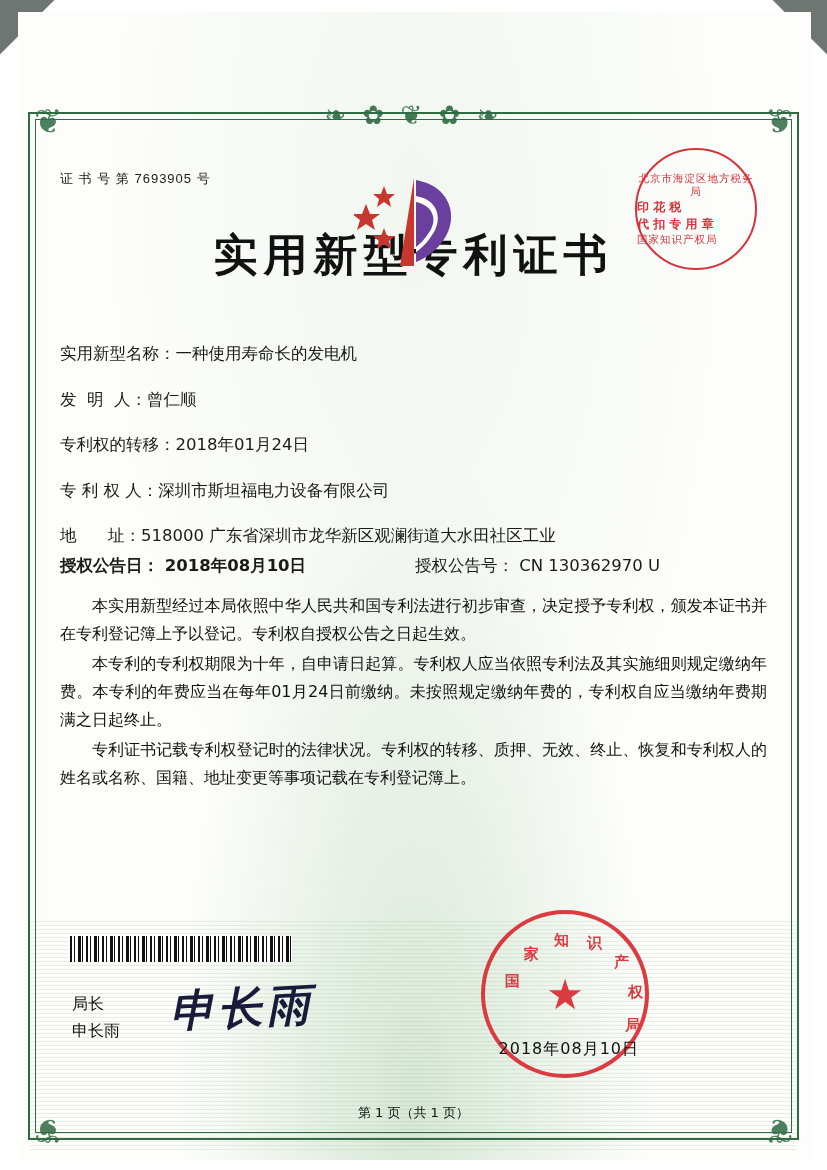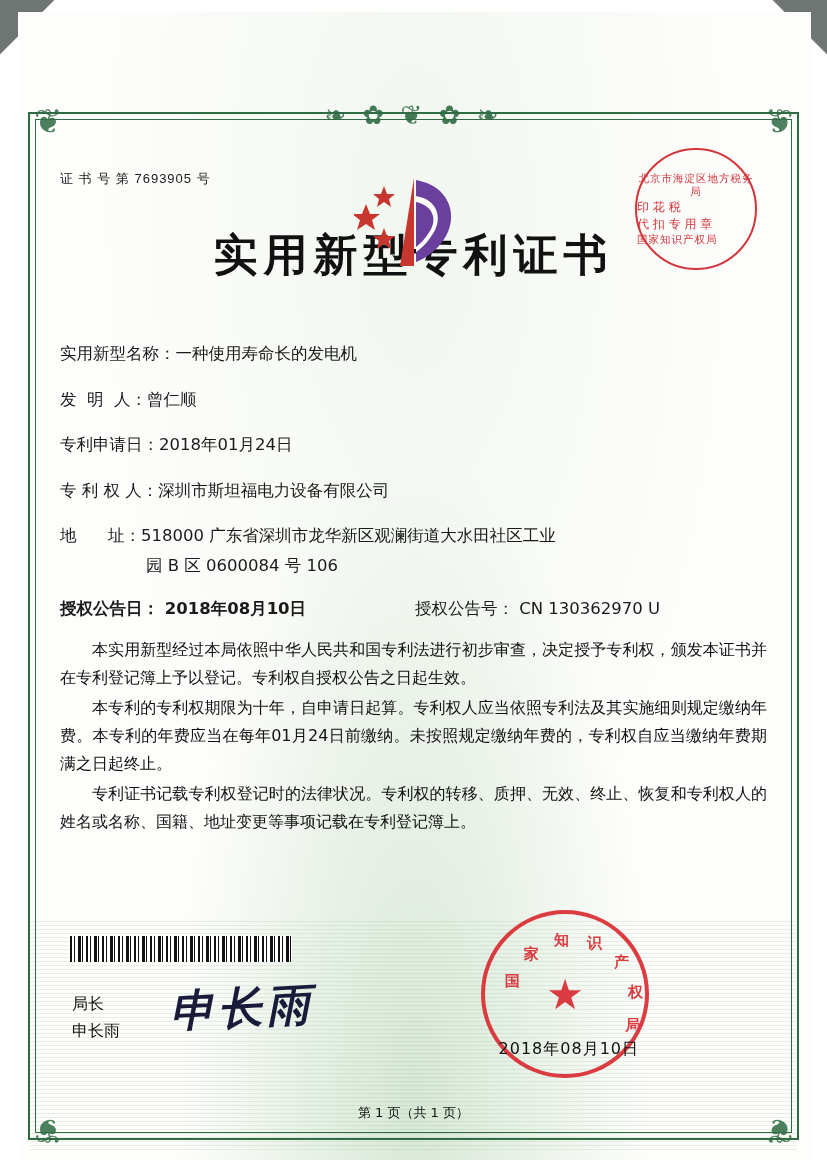--- a/index.html
+++ b/index.html
@@ -63,21 +63,21 @@
   }
   .seal{
     position:absolute;right:10px;top:-2px;width:118px;height:118px;
     border:2px solid #d0232b;border-radius:50%;
     color:#d0232b;text-align:center;
     font-size:11px;line-height:1.25;
     display:flex;flex-direction:column;align-items:flex-start;justify-content:center;
     opacity:.92;
   }
   .seal .arc{font-size:10.5px;letter-spacing:1px;}
-  .seal .mid{font-size:12px;font-weight:normal;margin:1px 0;}
+  .seal .mid{font-size:12px;font-weight:bold;margin:1px 0;}
 
   h1.title{
     text-align:center;
     font-family:"DejaVu Sans","Liberation Sans",sans-serif;
     font-size:44px;font-weight:bold;letter-spacing:6px;
     color:#111;margin:38px 0 0 0;
   }
 
   .fields{margin-top:56px;font-size:16.5px;color:#1a1a1a;line-height:1.55;}
   .field{display:flex;margin-bottom:20px;}
@@ -178,32 +178,31 @@
     <div class="fields">
       <div class="field">
         <span class="f-label">实用新型名称：</span>
         <span class="f-value">一种使用寿命长的发电机</span>
       </div>
       <div class="field">
         <span class="f-label">发  明  人：</span>
         <span class="f-value">曾仁顺</span>
       </div>
       <div class="field">
-        <span class="f-label">专利申请日：</span>
+        <span class="f-label">专利权的转移：</span>
         <span class="f-value">2018年01月24日</span>
       </div>
       <div class="field">
         <span class="f-label">专 利 权 人：</span>
         <span class="f-value">深圳市斯坦福电力设备有限公司</span>
       </div>
       <div class="field-wide">
         <span class="f-label">地      址：</span>
         <span class="f-value">518000 广东省深圳市龙华新区观澜街道大水田社区工业</span>
       </div>
-      <div class="addr-cont">园 B 区 0600084 号 106</div>
 
       <div class="row-two">
         <div class="left">
           <span class="f-label">授权公告日：</span>
           <span class="f-value">2018年08月10日</span>
         </div>
         <div class="right">
           <span class="f-label">授权公告号：</span>
           <span class="f-value">CN 130362970 U</span>
         </div>

